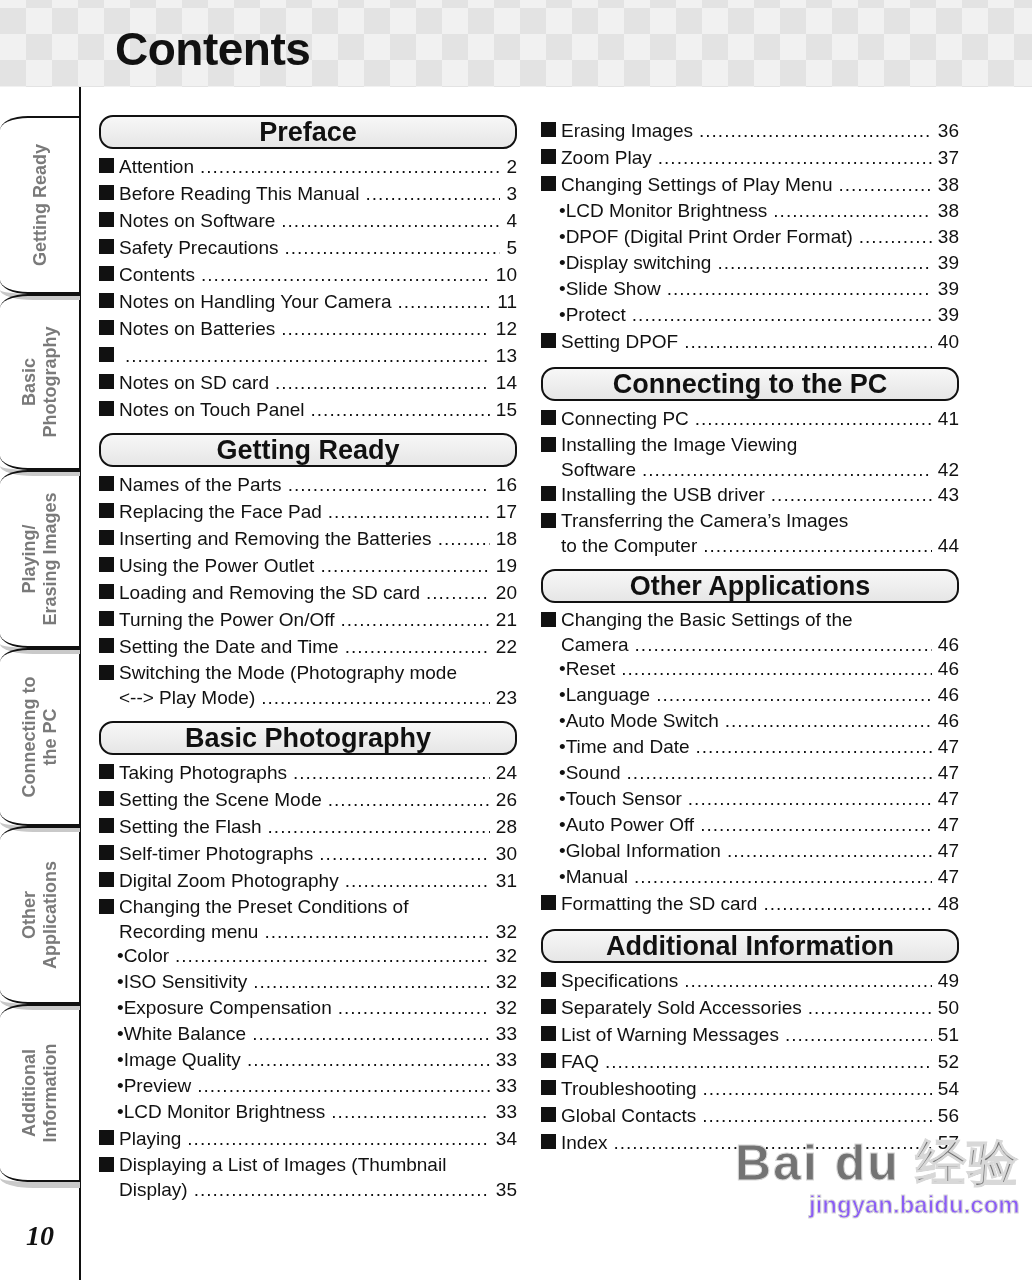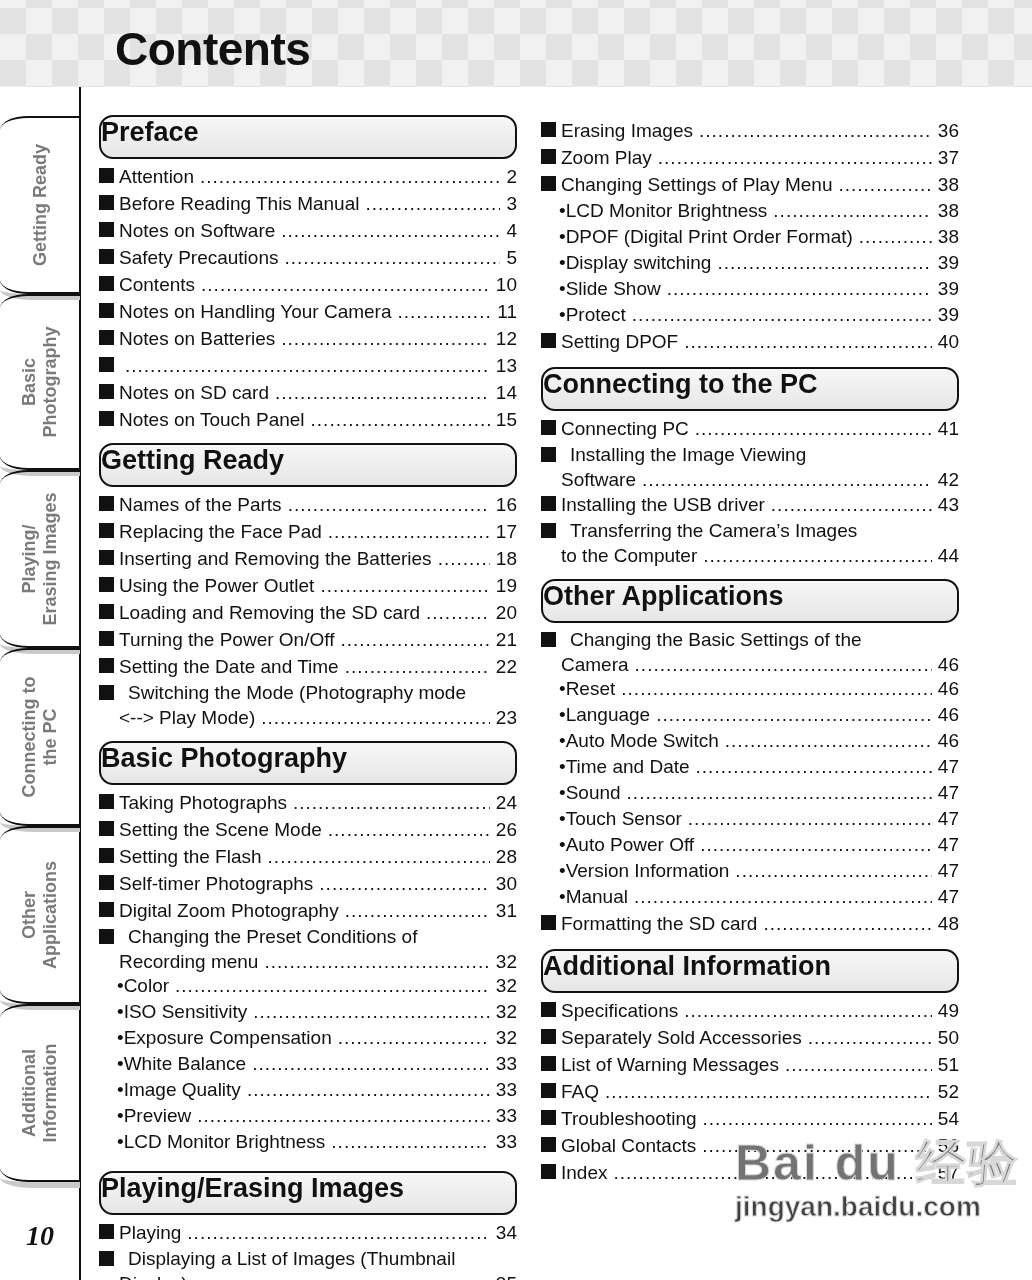--- a/index.html
+++ b/index.html
@@ -11,38 +11,38 @@
       linear-gradient(45deg, #e3e3e3 25%, transparent 25%, transparent 75%, #e3e3e3 75%);
     background-size:52px 52px; background-position:0 -18px, 26px 8px; }
   .page-title { position:absolute; left:115px; top:22px; font-size:46px; font-weight:bold; letter-spacing:-0.5px; margin:0; }
   .vline { position:absolute; left:79px; top:87px; width:2px; height:1193px; background:#111; }
   .tab { position:absolute; left:0; width:80px; }
   .tab .shadow { position:absolute; left:0; bottom:-6px; width:80px; height:10px; border-bottom:6px solid #c9c9c9; border-left:none; border-radius:0 0 0 40px / 0 0 0 12px; box-sizing:border-box; }
   .tab .edge { position:absolute; left:0; top:0; width:80px; height:100%; box-sizing:border-box; border-top:2px solid #111; border-bottom:2px solid #111; border-radius:28px 0 0 28px / 14px 0 0 14px; border-left:none; }
   .tab .label { position:absolute; left:50%; top:50%; transform:translate(-50%,-50%) rotate(-90deg); white-space:nowrap; text-align:center; font-weight:bold; color:#7a7a7a; font-size:18px; line-height:21px; }
   .page-number { position:absolute; left:26px; top:1220px; font-family:"Liberation Serif", serif; font-style:italic; font-weight:bold; font-size:28px; }
   .col { position:absolute; width:418px; }
-  .sec-head { height:44px; border:2.5px solid #111; border-radius:14px; background:linear-gradient(#f7f7f7,#e6e6e6); box-sizing:border-box; font-weight:bold; font-size:27px; line-height:30px; margin-bottom:4px; }
+  .sec-head { height:34px; border:2.5px solid #111; border-radius:14px; background:linear-gradient(#f7f7f7,#e6e6e6); box-sizing:border-box; text-align:center; font-weight:bold; font-size:27px; line-height:30px; margin-bottom:4px; }
   .entry { display:flex; align-items:flex-end; font-size:19px; line-height:26px; }
   .entry .bullet { width:20px; flex:none; }
   .entry .sq { display:inline-block; width:15px; height:15px; background:#111; margin-top:5px; }
   .entry .text { flex:1; display:flex; align-items:center; overflow:hidden; white-space:nowrap; }
   .entry .text .t { flex:none; }
   .entry .text .dots { flex:1; overflow:hidden; white-space:nowrap; padding-left:6px; letter-spacing:1px; }
   .entry .pg { flex:none; padding-left:6px; }
   .entry.sub { padding-left:18px; }
   .entry.sub .bullet { width:0; }
   .entry.wrap { display:block; }
-  .entry.wrap .line1 { display:flex;gap:9px; }
+  .entry.wrap .line1 { display:flex; }
   .entry.wrap .line2 { display:flex; padding-left:20px; line-height:22px; }
   .entry.wrap .line2 .t { flex:none; }
   .entry.wrap .line2 .dots { flex:1; overflow:hidden; white-space:nowrap; padding-left:6px; letter-spacing:1px; }
   .watermark { position:absolute; left:735px; top:1130px; color:#eaeaea; font-weight:bold; }
   .watermark .wm1 { font-size:50px; letter-spacing:2px; -webkit-text-stroke:1px #d8d8d8; color:#737373; }
-  .watermark .wm2 { font-size:28px; -webkit-text-stroke:1px #d8d8d8; color:#404040; margin-top:-6px; }
+  .watermark .wm2 { font-size:24px; -webkit-text-stroke:1px #d8d8d8; color:#8b5cf6; margin-top:-6px;text-align:right; }
 </style>
 </head>
 <body>
 
 <div class="header-band"></div>
 <h1 class="page-title">Contents</h1>
 <div class="vline"></div>
 
 <div class="tab" style="top:116px;height:178px;">
   <div class="edge"></div>
@@ -332,21 +332,20 @@
       <span class="pg">33</span>
     </div>
     <div class="entry sub">
       <span class="bullet"></span>
       <span class="text">
         <span class="t">•LCD Monitor Brightness</span>
         <span class="dots">........................................................................................................................................................................................................</span>
       </span>
       <span class="pg">33</span>
     </div>
-    <div class="sec-head" style="margin-top: 16px;">Playing/Erasing Images</div>
     <div class="entry">
       <span class="bullet"><span class="sq"></span></span>
       <span class="text">
         <span class="t">Playing</span>
         <span class="dots">........................................................................................................................................................................................................</span>
       </span>
       <span class="pg">34</span>
     </div>
     <div class="entry wrap">
       <div class="line1">
@@ -537,21 +536,21 @@
       <span class="bullet"></span>
       <span class="text">
         <span class="t">•Auto Power Off</span>
         <span class="dots">........................................................................................................................................................................................................</span>
       </span>
       <span class="pg">47</span>
     </div>
     <div class="entry sub">
       <span class="bullet"></span>
       <span class="text">
-        <span class="t">•Version Information</span>
+        <span class="t">•Global Information</span>
         <span class="dots">........................................................................................................................................................................................................</span>
       </span>
       <span class="pg">47</span>
     </div>
     <div class="entry sub">
       <span class="bullet"></span>
       <span class="text">
         <span class="t">•Manual</span>
         <span class="dots">........................................................................................................................................................................................................</span>
       </span>

